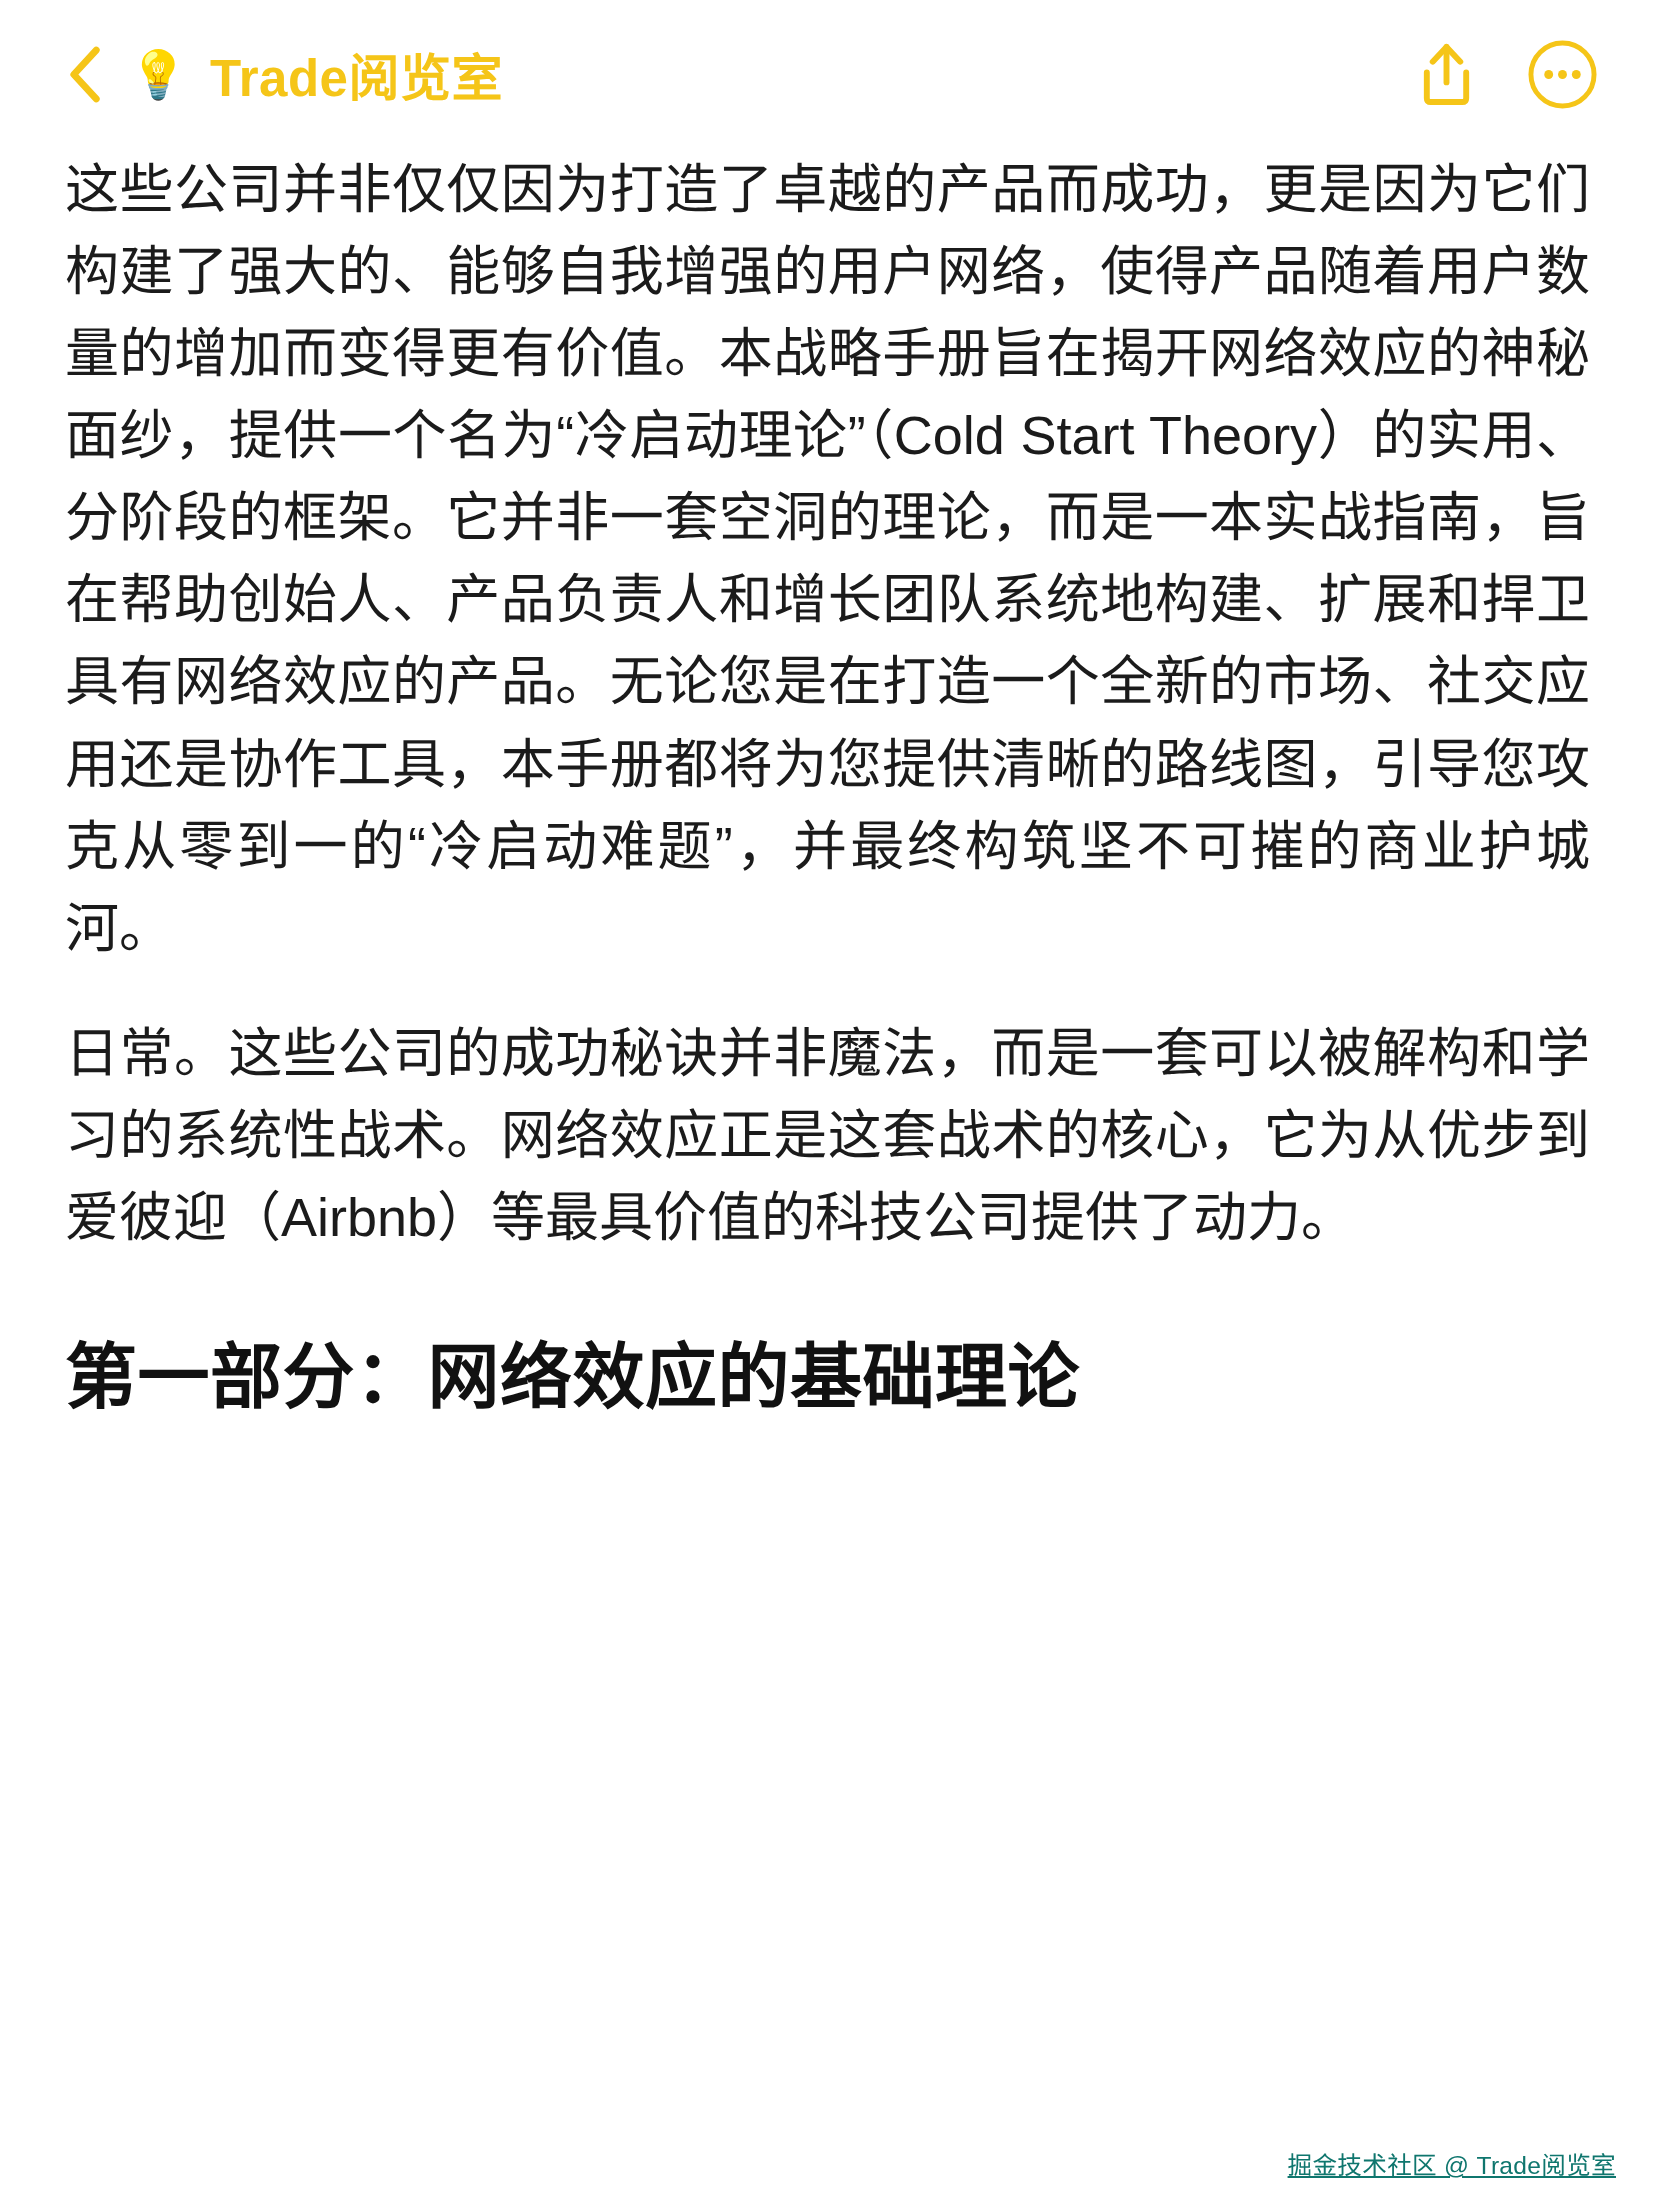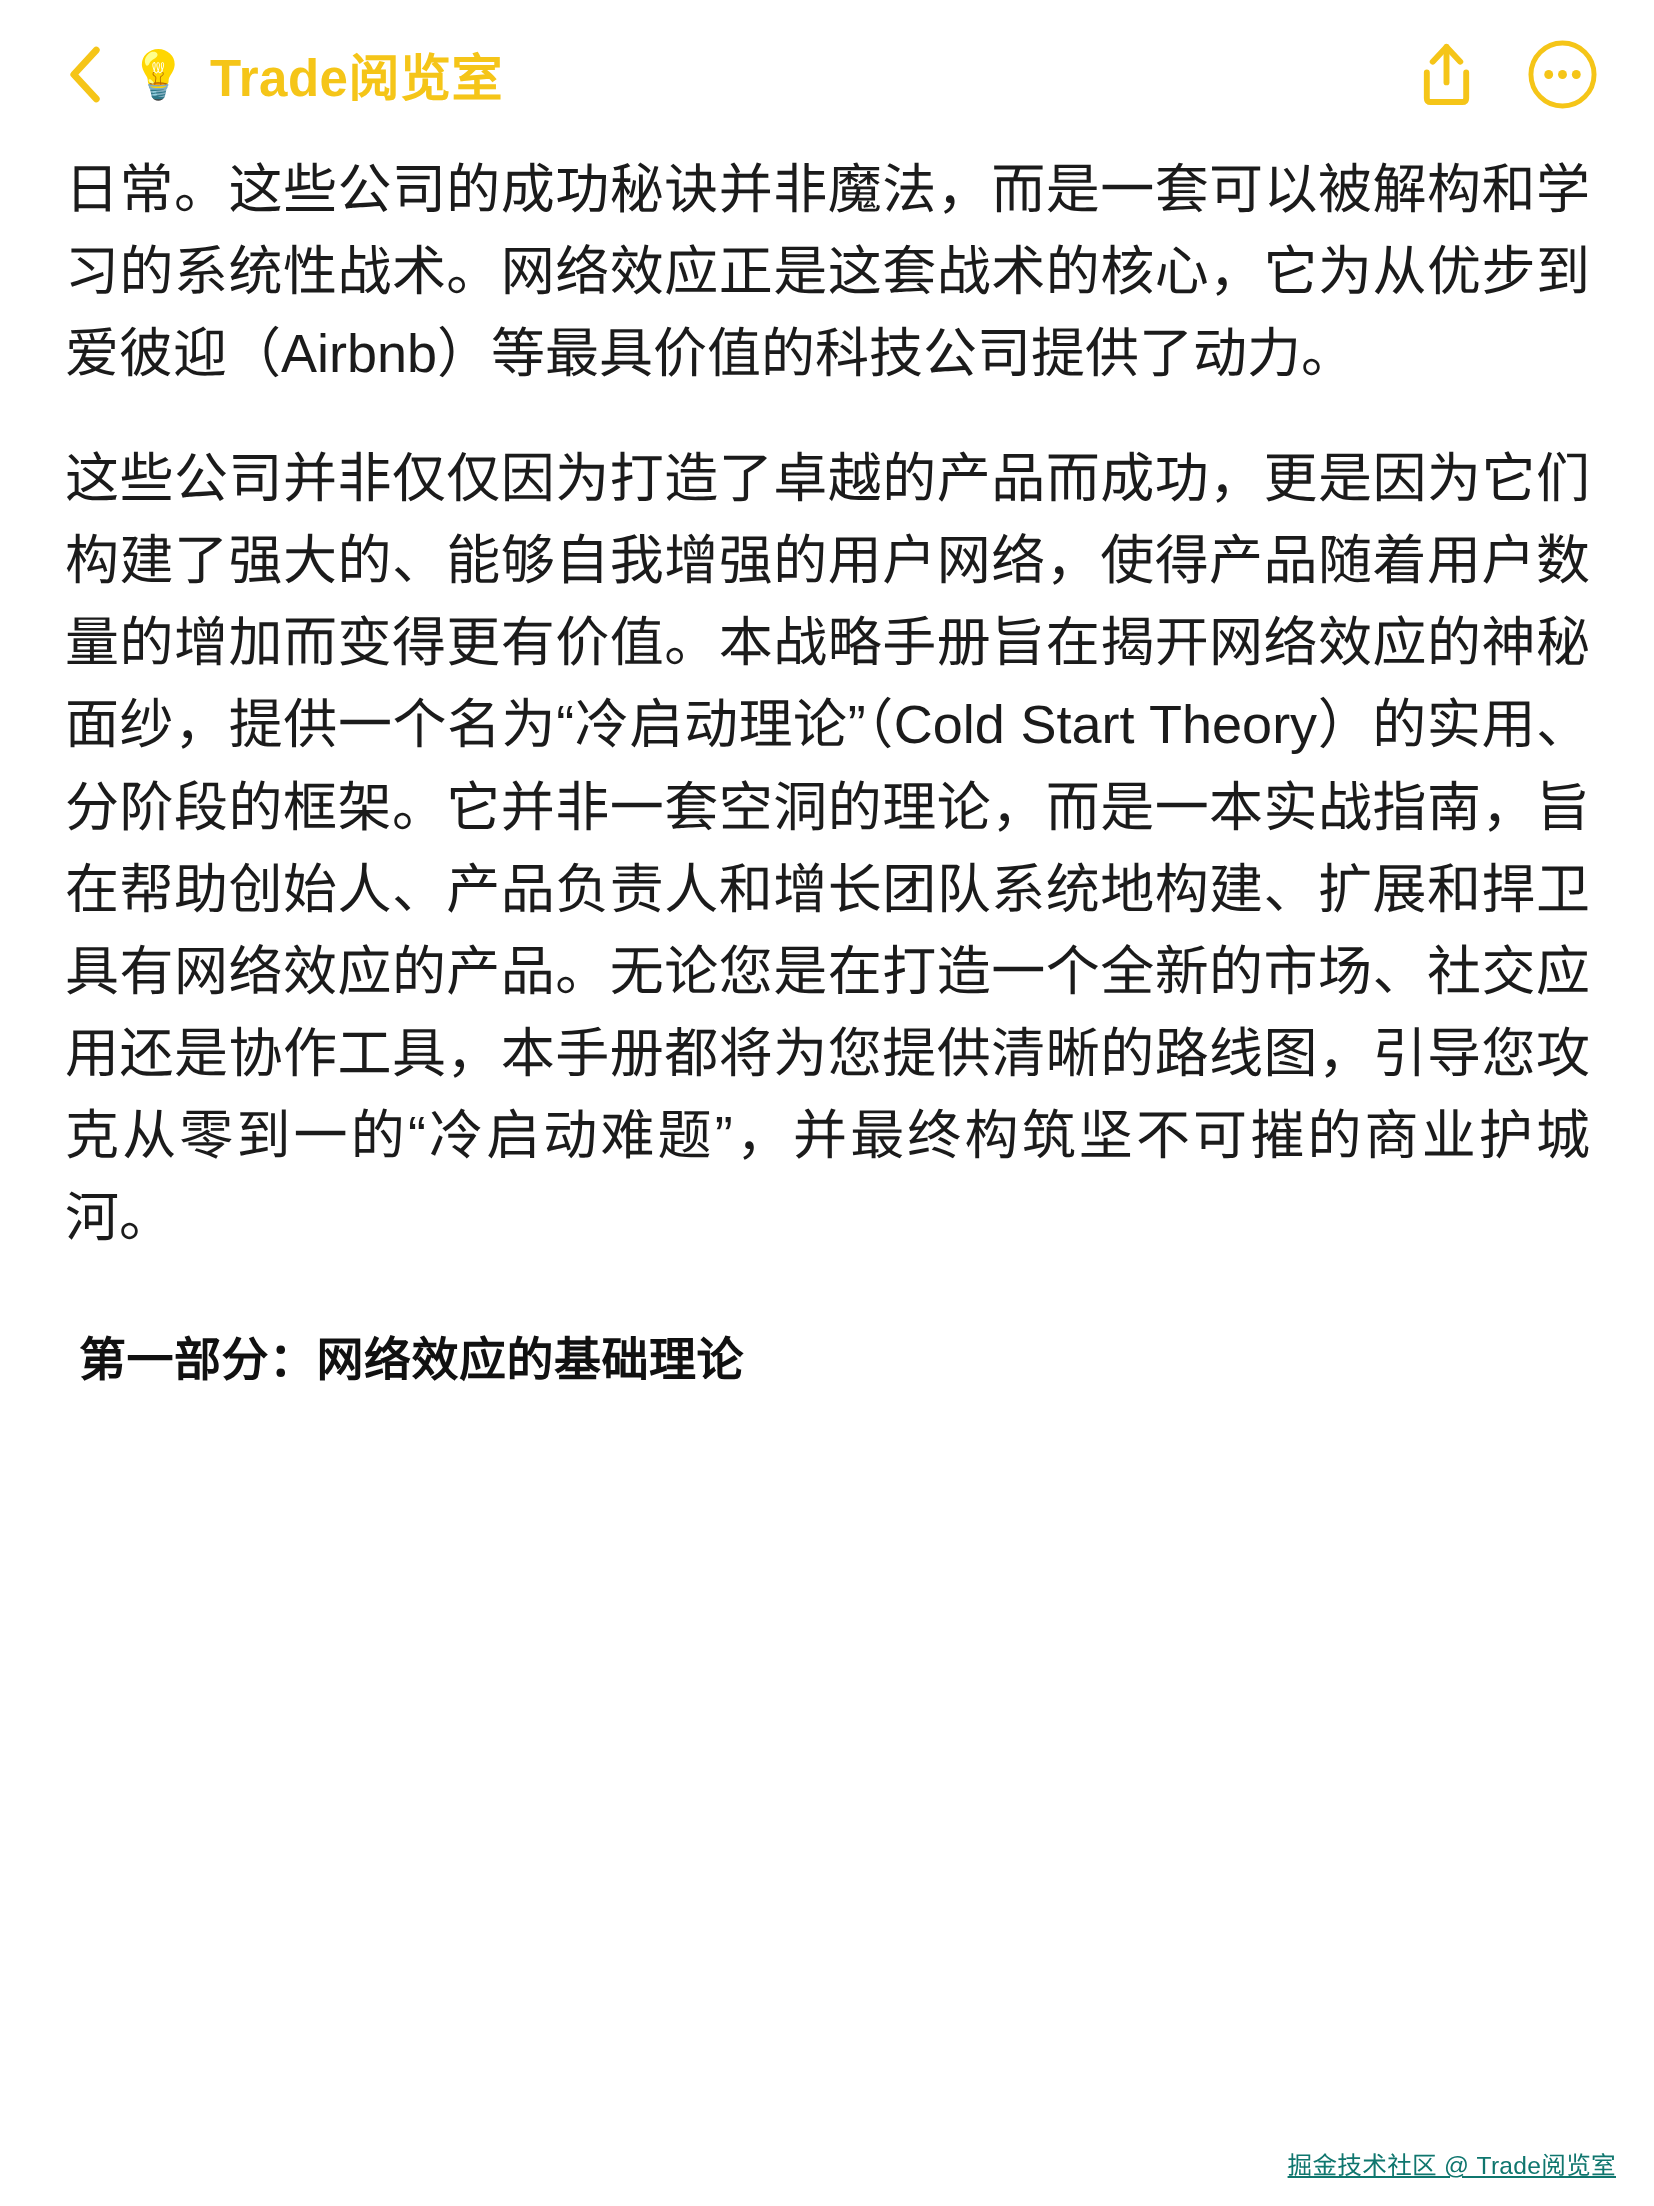--- a/index.html
+++ b/index.html
@@ -83,22 +83,22 @@
     margin: 0 0 43px 0;
     font-size: 54px;
     line-height: 1.52;
     color: #1b1b1b;
     text-align: justify;
     text-justify: inter-ideograph;
     letter-spacing: 0px;
   }
   p.para:last-of-type { margin-bottom: 0; }
   h2.section-heading {
-    margin: 69px 0 33px 14px;
-    font-size: 47px;
+    margin: 69px 0 33px 0;
+    font-size: 72px;
     font-weight: 700;
     line-height: 1.4;
     color: #111111;
     letter-spacing: 0.5px;
   }
   
   .watermark {
     position: absolute;
     right: 39px;
     bottom: 25.6px;
@@ -137,20 +137,20 @@
           <circle cx="36" cy="36" r="32" fill="none" stroke="#f5c518" stroke-width="5"></circle>
           <circle cx="22" cy="36" r="4.5" fill="#f5c518"></circle>
           <circle cx="36" cy="36" r="4.5" fill="#f5c518"></circle>
           <circle cx="50" cy="36" r="4.5" fill="#f5c518"></circle>
         </svg>
       </div>
     </div>
   </div>
 
   <div class="content">
+    <p class="para">这些公司并非仅仅因为打造了卓越的产品而成功，更是因为它们构建了强大的、能够自我增强的用户网络，使得产品随着用户数量的增加而变得更有价值。本战略手册旨在揭开网络效应的神秘面纱，提供一个名为“冷启动理论”（Cold Start Theory）的实用、分阶段的框架。它并非一套空洞的理论，而是一本实战指南，旨在帮助创始人、产品负责人和增长团队系统地构建、扩展和捍卫具有网络效应的产品。无论您是在打造一个全新的市场、社交应用还是协作工具，本手册都将为您提供清晰的路线图，引导您攻克从零到一的“冷启动难题”，并最终构筑坚不可摧的商业护城河。</p>
     <p class="para">日常。这些公司的成功秘诀并非魔法，而是一套可以被解构和学习的系统性战术。网络效应正是这套战术的核心，它为从优步到爱彼迎（Airbnb）等最具价值的科技公司提供了动力。</p>
-    <p class="para">这些公司并非仅仅因为打造了卓越的产品而成功，更是因为它们构建了强大的、能够自我增强的用户网络，使得产品随着用户数量的增加而变得更有价值。本战略手册旨在揭开网络效应的神秘面纱，提供一个名为“冷启动理论”（Cold Start Theory）的实用、分阶段的框架。它并非一套空洞的理论，而是一本实战指南，旨在帮助创始人、产品负责人和增长团队系统地构建、扩展和捍卫具有网络效应的产品。无论您是在打造一个全新的市场、社交应用还是协作工具，本手册都将为您提供清晰的路线图，引导您攻克从零到一的“冷启动难题”，并最终构筑坚不可摧的商业护城河。</p>
     <h2 class="section-heading">第一部分：网络效应的基础理论</h2>
   </div>
 
   <div class="watermark">掘金技术社区 @ Trade阅览室</div>
 </div>
 
 
 </body></html>

